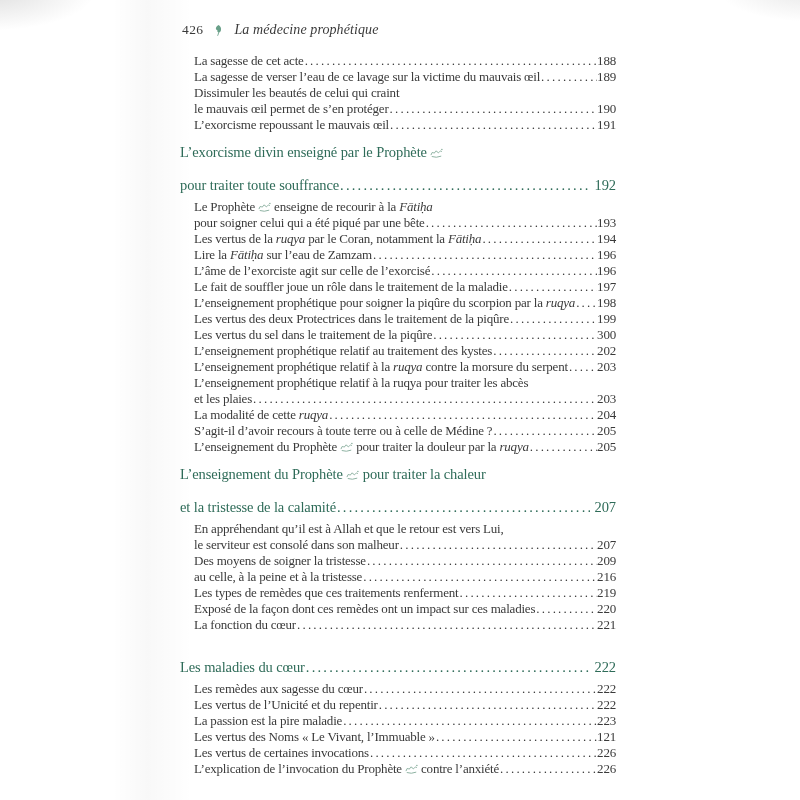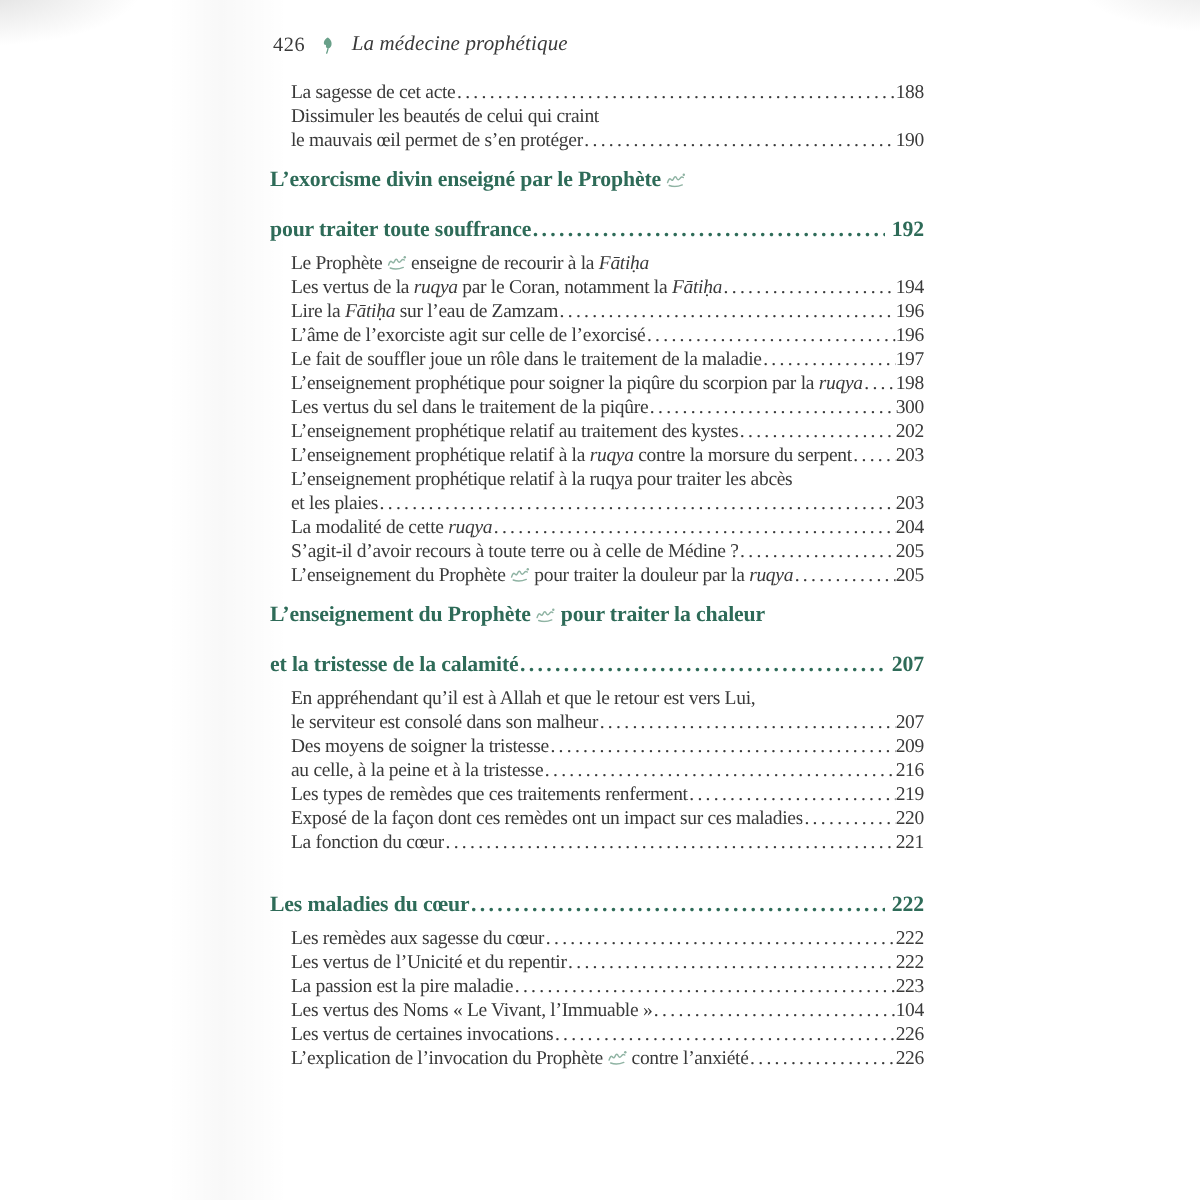--- a/index.html
+++ b/index.html
@@ -20,21 +20,21 @@
   .content{position:absolute;left:180px;top:22px;width:436px;}
   
   .hdr{display:flex;align-items:center;gap:11px;margin:0 0 15px 2px;font-size:13.5px;}
   .hdr .num{letter-spacing:.4px;}
   .hdr .title{font-style:italic;font-size:14px;letter-spacing:.1px;}
   .fleuron{display:inline-flex;width:9px;height:12px;flex:0 0 auto;}
   
   .item{margin:0;}
   .item.entry{padding-left:14px;font-size:13px;line-height:16px;letter-spacing:-0.2px;}
   .item.heading{
-    font-size:14.5px;line-height:18px;font-weight:bold;
+    font-size:14.5px;line-height:18px;font-weight:normal;
     color:var(--green,#2e6b58);margin:10px 0 5px 0;letter-spacing:-0.1px;
   }
   .line.row{display:flex;align-items:baseline;}
   .txt{flex:0 1 auto;min-width:0;white-space:nowrap;overflow:hidden;}
   .it{font-style:italic;}
   .leader{flex:1 1 0;min-width:10px;overflow:hidden;white-space:nowrap;padding:0 1px;}
   .leader::after{
     content:"......................................................................................................................................................................................";
     letter-spacing:2.2px;
   }
@@ -65,45 +65,64 @@
     </div>
     <div class="toc" id="toc">
         <div class="item entry">
           <div class="line row">
             <span class="txt"><span>La sagesse de cet acte</span></span>
             <span class="leader"></span>
             <span class="pg">188</span>
           </div>
         </div>
         <div class="item entry">
+          <div class="line row">
+            <span class="txt"><span>La sagesse de verser l’eau de ce lavage sur la victime du mauvais œil</span></span>
+            <span class="leader"></span>
+            <span class="pg">189</span>
+          </div>
+        </div>
+        <div class="item entry">
           <div class="line"><span class="txt"><span>Dissimuler les beautés de celui qui craint</span></span></div>
           <div class="line row">
             <span class="txt"><span>le mauvais œil permet de s’en protéger</span></span>
             <span class="leader"></span>
             <span class="pg">190</span>
+          </div>
+        </div>
+        <div class="item entry">
+          <div class="line row">
+            <span class="txt"><span>L’exorcisme repoussant le mauvais œil</span></span>
+            <span class="leader"></span>
+            <span class="pg">191</span>
           </div>
         </div>
         <div class="item heading">
           <div class="line"><span class="txt"><span>L’exorcisme divin enseigné par le Prophète </span><svg viewBox="0 0 14 11" class="saws">
                 <path d="M1 7.4 Q2.2 3.4 3.6 5.2 Q4.6 6.6 5.6 4.2 Q6.6 1.9 7.8 4.4 Q8.8 6.3 10.3 4.1 Q11.3 2.7 12.5 3.7"></path>
                 <path d="M2.2 9.5 Q6.6 11.2 11.8 9.1"></path>
                 <circle cx="12.9" cy="1.7" r="0.9"></circle>
               </svg></span></div>
           <div class="line row">
             <span class="txt"><span>pour traiter toute souffrance</span></span>
             <span class="leader"></span>
             <span class="pg">192</span>
           </div>
         </div>
         <div class="item entry">
           <div class="line"><span class="txt"><span>Le Prophète </span><svg viewBox="0 0 14 11" class="saws">
                 <path d="M1 7.4 Q2.2 3.4 3.6 5.2 Q4.6 6.6 5.6 4.2 Q6.6 1.9 7.8 4.4 Q8.8 6.3 10.3 4.1 Q11.3 2.7 12.5 3.7"></path>
                 <path d="M2.2 9.5 Q6.6 11.2 11.8 9.1"></path>
                 <circle cx="12.9" cy="1.7" r="0.9"></circle>
               </svg><span> enseigne de recourir à la </span><span class="it">Fātiḥa</span></span></div>
+          <div class="line row">
+            <span class="txt"><span>pour soigner celui qui a été piqué par une bête</span></span>
+            <span class="leader"></span>
+            <span class="pg">193</span>
+          </div>
         </div>
         <div class="item entry">
           <div class="line row">
             <span class="txt"><span>Les vertus de la </span><span class="it">ruqya</span><span> par le Coran, notamment la </span><span class="it">Fātiḥa</span></span>
             <span class="leader"></span>
             <span class="pg">194</span>
           </div>
         </div>
         <div class="item entry">
           <div class="line row">
@@ -124,20 +143,27 @@
             <span class="txt"><span>Le fait de souffler joue un rôle dans le traitement de la maladie</span></span>
             <span class="leader"></span>
             <span class="pg">197</span>
           </div>
         </div>
         <div class="item entry">
           <div class="line row">
             <span class="txt"><span>L’enseignement prophétique pour soigner la piqûre du scorpion par la </span><span class="it">ruqya</span></span>
             <span class="leader"></span>
             <span class="pg">198</span>
+          </div>
+        </div>
+        <div class="item entry">
+          <div class="line row">
+            <span class="txt"><span>Les vertus des deux Protectrices dans le traitement de la piqûre</span></span>
+            <span class="leader"></span>
+            <span class="pg">199</span>
           </div>
         </div>
         <div class="item entry">
           <div class="line row">
             <span class="txt"><span>Les vertus du sel dans le traitement de la piqûre</span></span>
             <span class="leader"></span>
             <span class="pg">300</span>
           </div>
         </div>
         <div class="item entry">
@@ -267,21 +293,21 @@
           <div class="line row">
             <span class="txt"><span>La passion est la pire maladie</span></span>
             <span class="leader"></span>
             <span class="pg">223</span>
           </div>
         </div>
         <div class="item entry">
           <div class="line row">
             <span class="txt"><span>Les vertus des Noms « Le Vivant, l’Immuable »</span></span>
             <span class="leader"></span>
-            <span class="pg">104</span>
+            <span class="pg">121</span>
           </div>
         </div>
         <div class="item entry">
           <div class="line row">
             <span class="txt"><span>Les vertus de certaines invocations</span></span>
             <span class="leader"></span>
             <span class="pg">226</span>
           </div>
         </div>
         <div class="item entry">

